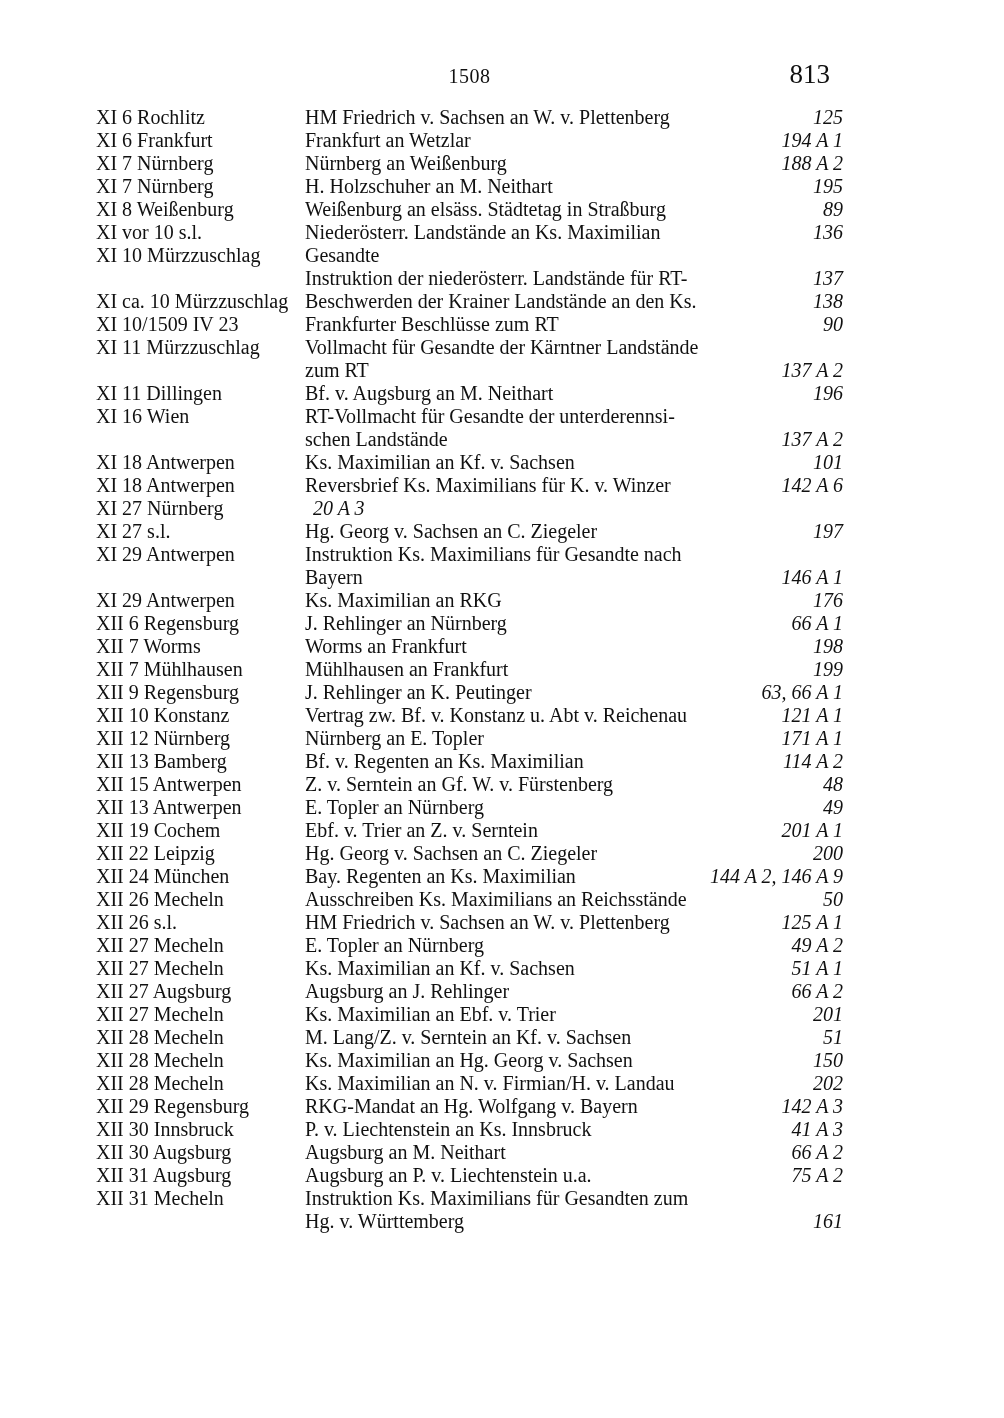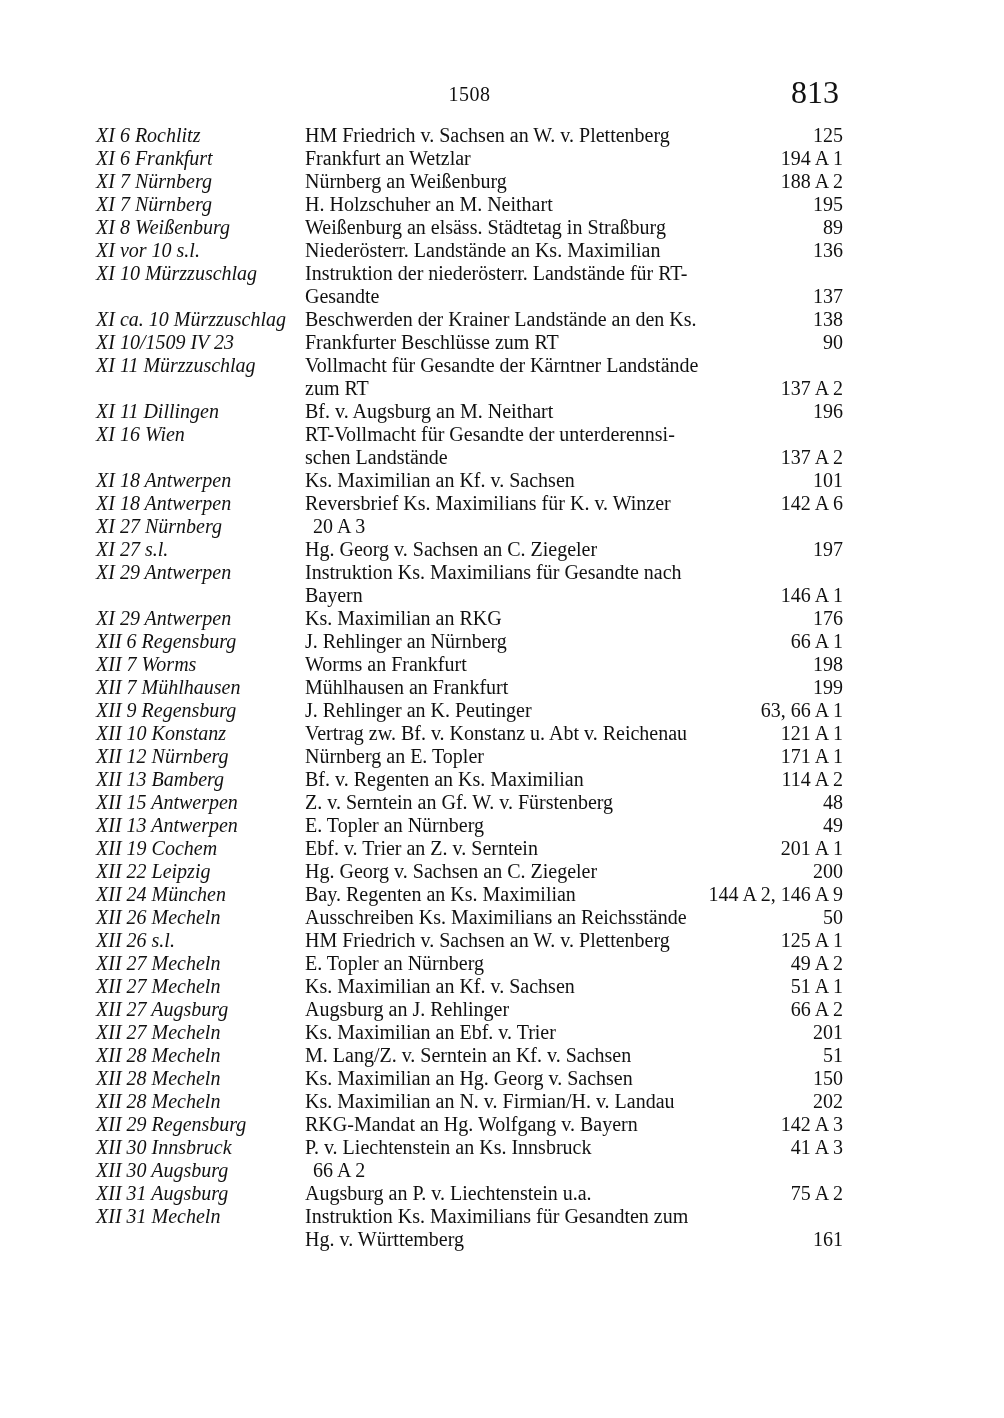--- a/index.html
+++ b/index.html
@@ -16,64 +16,64 @@
     color: #111111;
   }
   .sheet {
     position: absolute;
     left: 96px;
     top: 0;
     width: 747px;
   }
   .pagehead {
     position: relative;
-    margin-top: 81px;
+    margin-top: 63px;
     height: 26px;
   }
   .year {
     text-align: center;
     font-size: 20px;
     line-height: 26px;
     letter-spacing: 0.5px;
   }
   .folio {
     position: absolute;
-    right: 4px;
+    right: 13px;
     top: -4px;
-    font-size: 32px;
+    font-size: 27px;
     line-height: 30px;
   }
   .table {
     margin-top: 17px;
   }
   .row {
     display: flex;
     align-items: flex-start;
     font-size: 20px;
     line-height: 23px;
   }
   .c-date {
     flex: none;
     width: 209px;
     white-space: nowrap;
-    font-style: italic;
   }
   .c-desc {
     flex: 1;
     min-width: 0;
   }
   .c-desc .line {
     white-space: nowrap;
   }
   .c-page {
     flex: none;
     align-self: flex-end;
     white-space: nowrap;
     text-align: right;
     padding-left: 8px;
+    font-style: italic;
   }
 </style>
 </head>
 <body>
 
 <div class="sheet">
   <div class="pagehead">
     <div class="year">1508</div>
     <div class="folio">813</div>
   </div>
@@ -116,22 +116,22 @@
       <div class="row">
         <div class="c-date">XI vor 10 s.l.</div>
         <div class="c-desc">
           <div class="line">Niederösterr. Landstände an Ks. Maximilian</div>
         </div>
         <div class="c-page">136</div>
       </div>
       <div class="row">
         <div class="c-date">XI 10 Mürzzuschlag</div>
         <div class="c-desc">
+          <div class="line">Gesandte</div>
           <div class="line">Instruktion der niederösterr. Landstände für RT-</div>
-          <div class="line">Gesandte</div>
         </div>
         <div class="c-page">137</div>
       </div>
       <div class="row">
         <div class="c-date">XI ca. 10 Mürzzuschlag</div>
         <div class="c-desc">
           <div class="line">Beschwerden der Krainer Landstände an den Ks.</div>
         </div>
         <div class="c-page">138</div>
       </div>
@@ -361,20 +361,23 @@
       </div>
       <div class="row">
         <div class="c-date">XII 30 Innsbruck</div>
         <div class="c-desc">
           <div class="line">P. v. Liechtenstein an Ks. Innsbruck</div>
         </div>
         <div class="c-page">41 A 3</div>
       </div>
       <div class="row">
         <div class="c-date">XII 30 Augsburg</div>
+        <div class="c-desc">
+          <div class="line">Augsburg an M. Neithart</div>
+        </div>
         <div class="c-page">66 A 2</div>
       </div>
       <div class="row">
         <div class="c-date">XII 31 Augsburg</div>
         <div class="c-desc">
           <div class="line">Augsburg an P. v. Liechtenstein u.a.</div>
         </div>
         <div class="c-page">75 A 2</div>
       </div>
       <div class="row">

